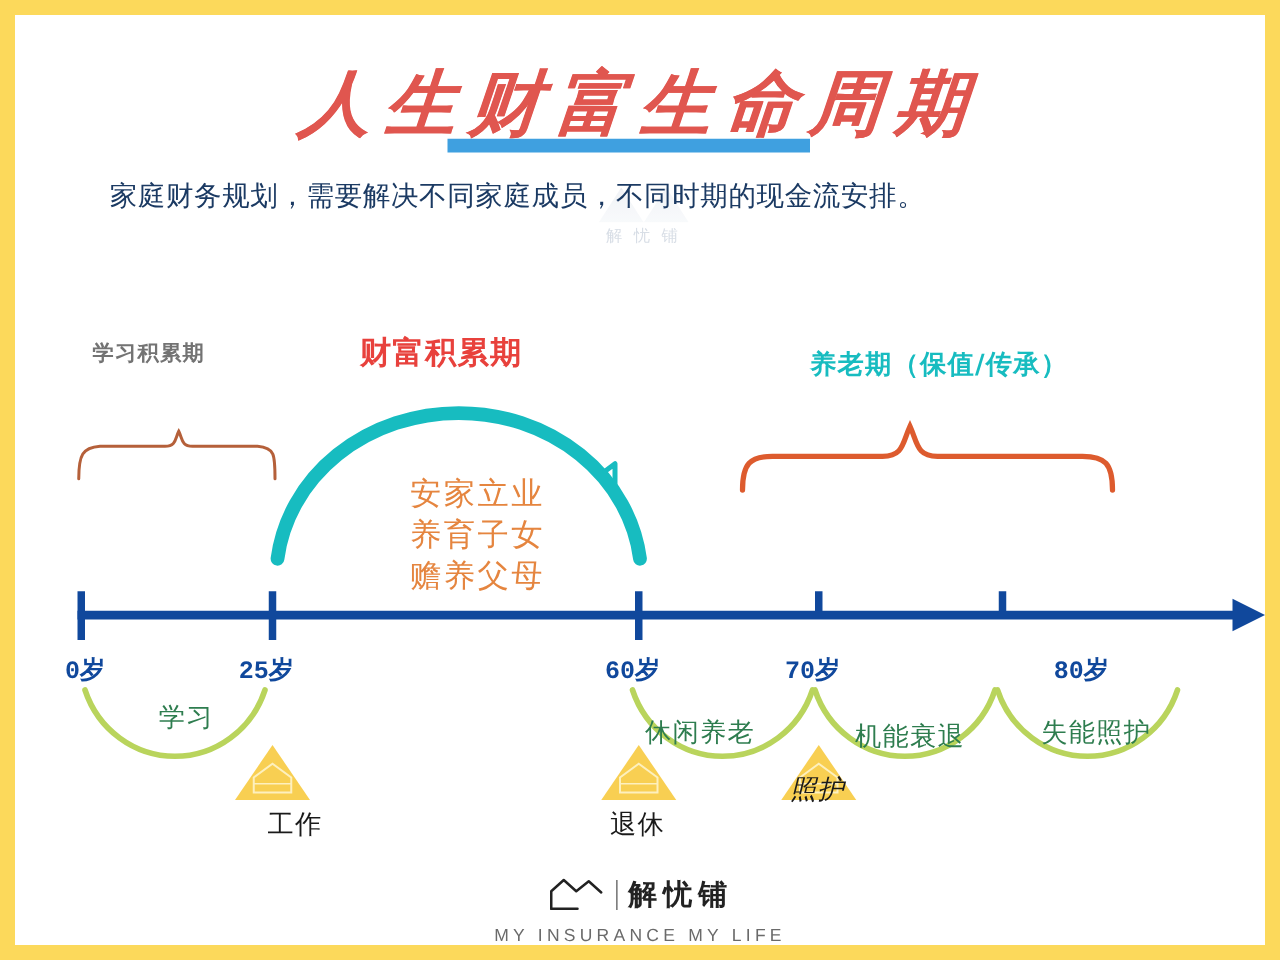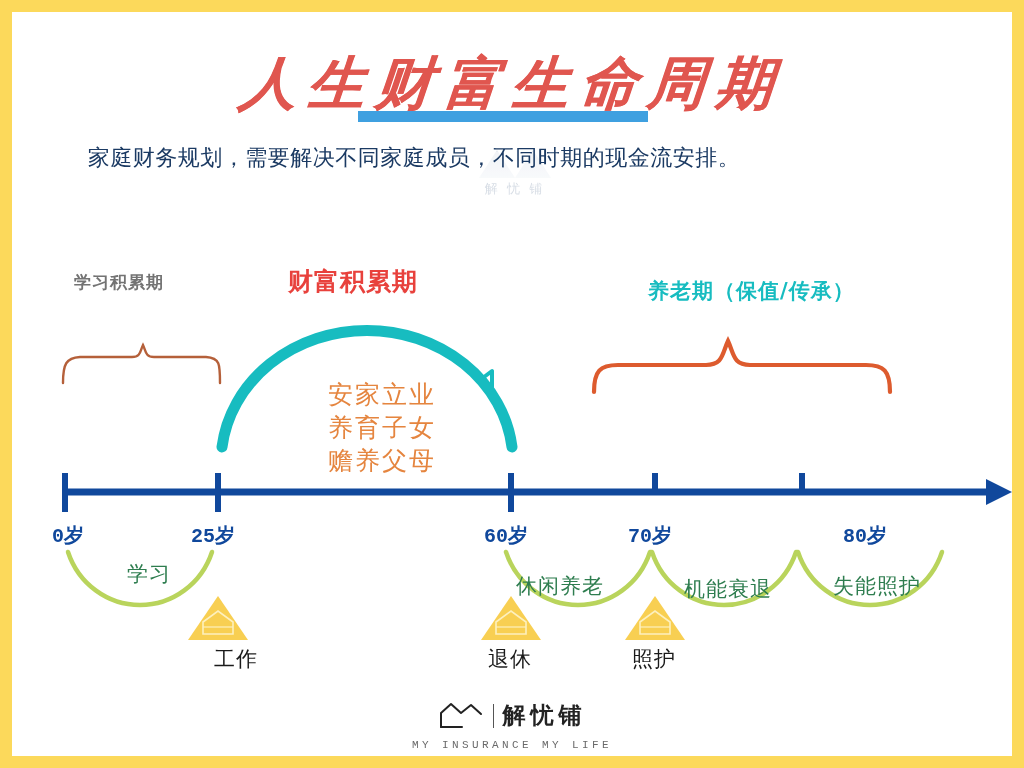--- a/index.html
+++ b/index.html
@@ -131,22 +131,22 @@
   }
   #logo-row{display:inline-flex;align-items:center;gap:9px;}
   #logo-name{
     font-size:23px;font-weight:700;color:#222;
     letter-spacing:5px;
     font-family:"DejaVu Sans","Liberation Sans",sans-serif;
   }
   #logo-divider{width:1px;height:24px;background:#555;}
   #logo-tagline{
     display:block;margin-top:4px;
-    font-size:11px;color:#6a6a6a;letter-spacing:3.4px;
-    font-family:Liberation Mono, monospace;
+    font-size:14px;color:#6a6a6a;letter-spacing:3.4px;
+    font-family:Liberation Sans, sans-serif;
   }
 </style>
 </head>
 <body>
 
 <div id="frame"></div>
 
 <div id="stage">
 
   <div id="watermark">
@@ -244,21 +244,21 @@
   <div class="age-label" style="left:628px;top:522px;">70岁</div>
   <div class="age-label" style="left:799px;top:522px;margin-left:44px;">80岁</div>
 
   <div class="seg-label" style="left:107px;top:560px;margin-left:20px;">学习</div>
   <div class="seg-label" style="left:516px;top:572px;font-family:Liberation Mono, monospace;">休闲养老</div>
   <div class="seg-label" style="left:684px;top:575px;">机能衰退</div>
   <div class="seg-label" style="left:833px;top:572px;">失能照护</div>
 
   <div class="event-label" style="left:195px;top:645px;margin-left:19px;">工作</div>
   <div class="event-label" style="left:488px;top:645px;">退休</div>
-  <div class="event-label" style="left:632px;top:645px;">照护</div>
+  <div class="event-label" style="left:632px;top:617px;font-style:italic;">照护</div>
 
   <div id="logo">
     <div id="logo-row">
       <svg width="46" height="30" viewBox="0 0 46 30">
         <path d="M 3 26 L 3 12 L 13 3 L 23 12 L 33 4 L 43 13" fill="none" stroke="#222" stroke-width="2" stroke-linejoin="round" stroke-linecap="round"></path>
         <line x1="3" y1="26" x2="24" y2="26" stroke="#222" stroke-width="2" stroke-linecap="round"></line>
       </svg>
       <span id="logo-divider"></span>
       <span id="logo-name">解忧铺</span>
     </div>

